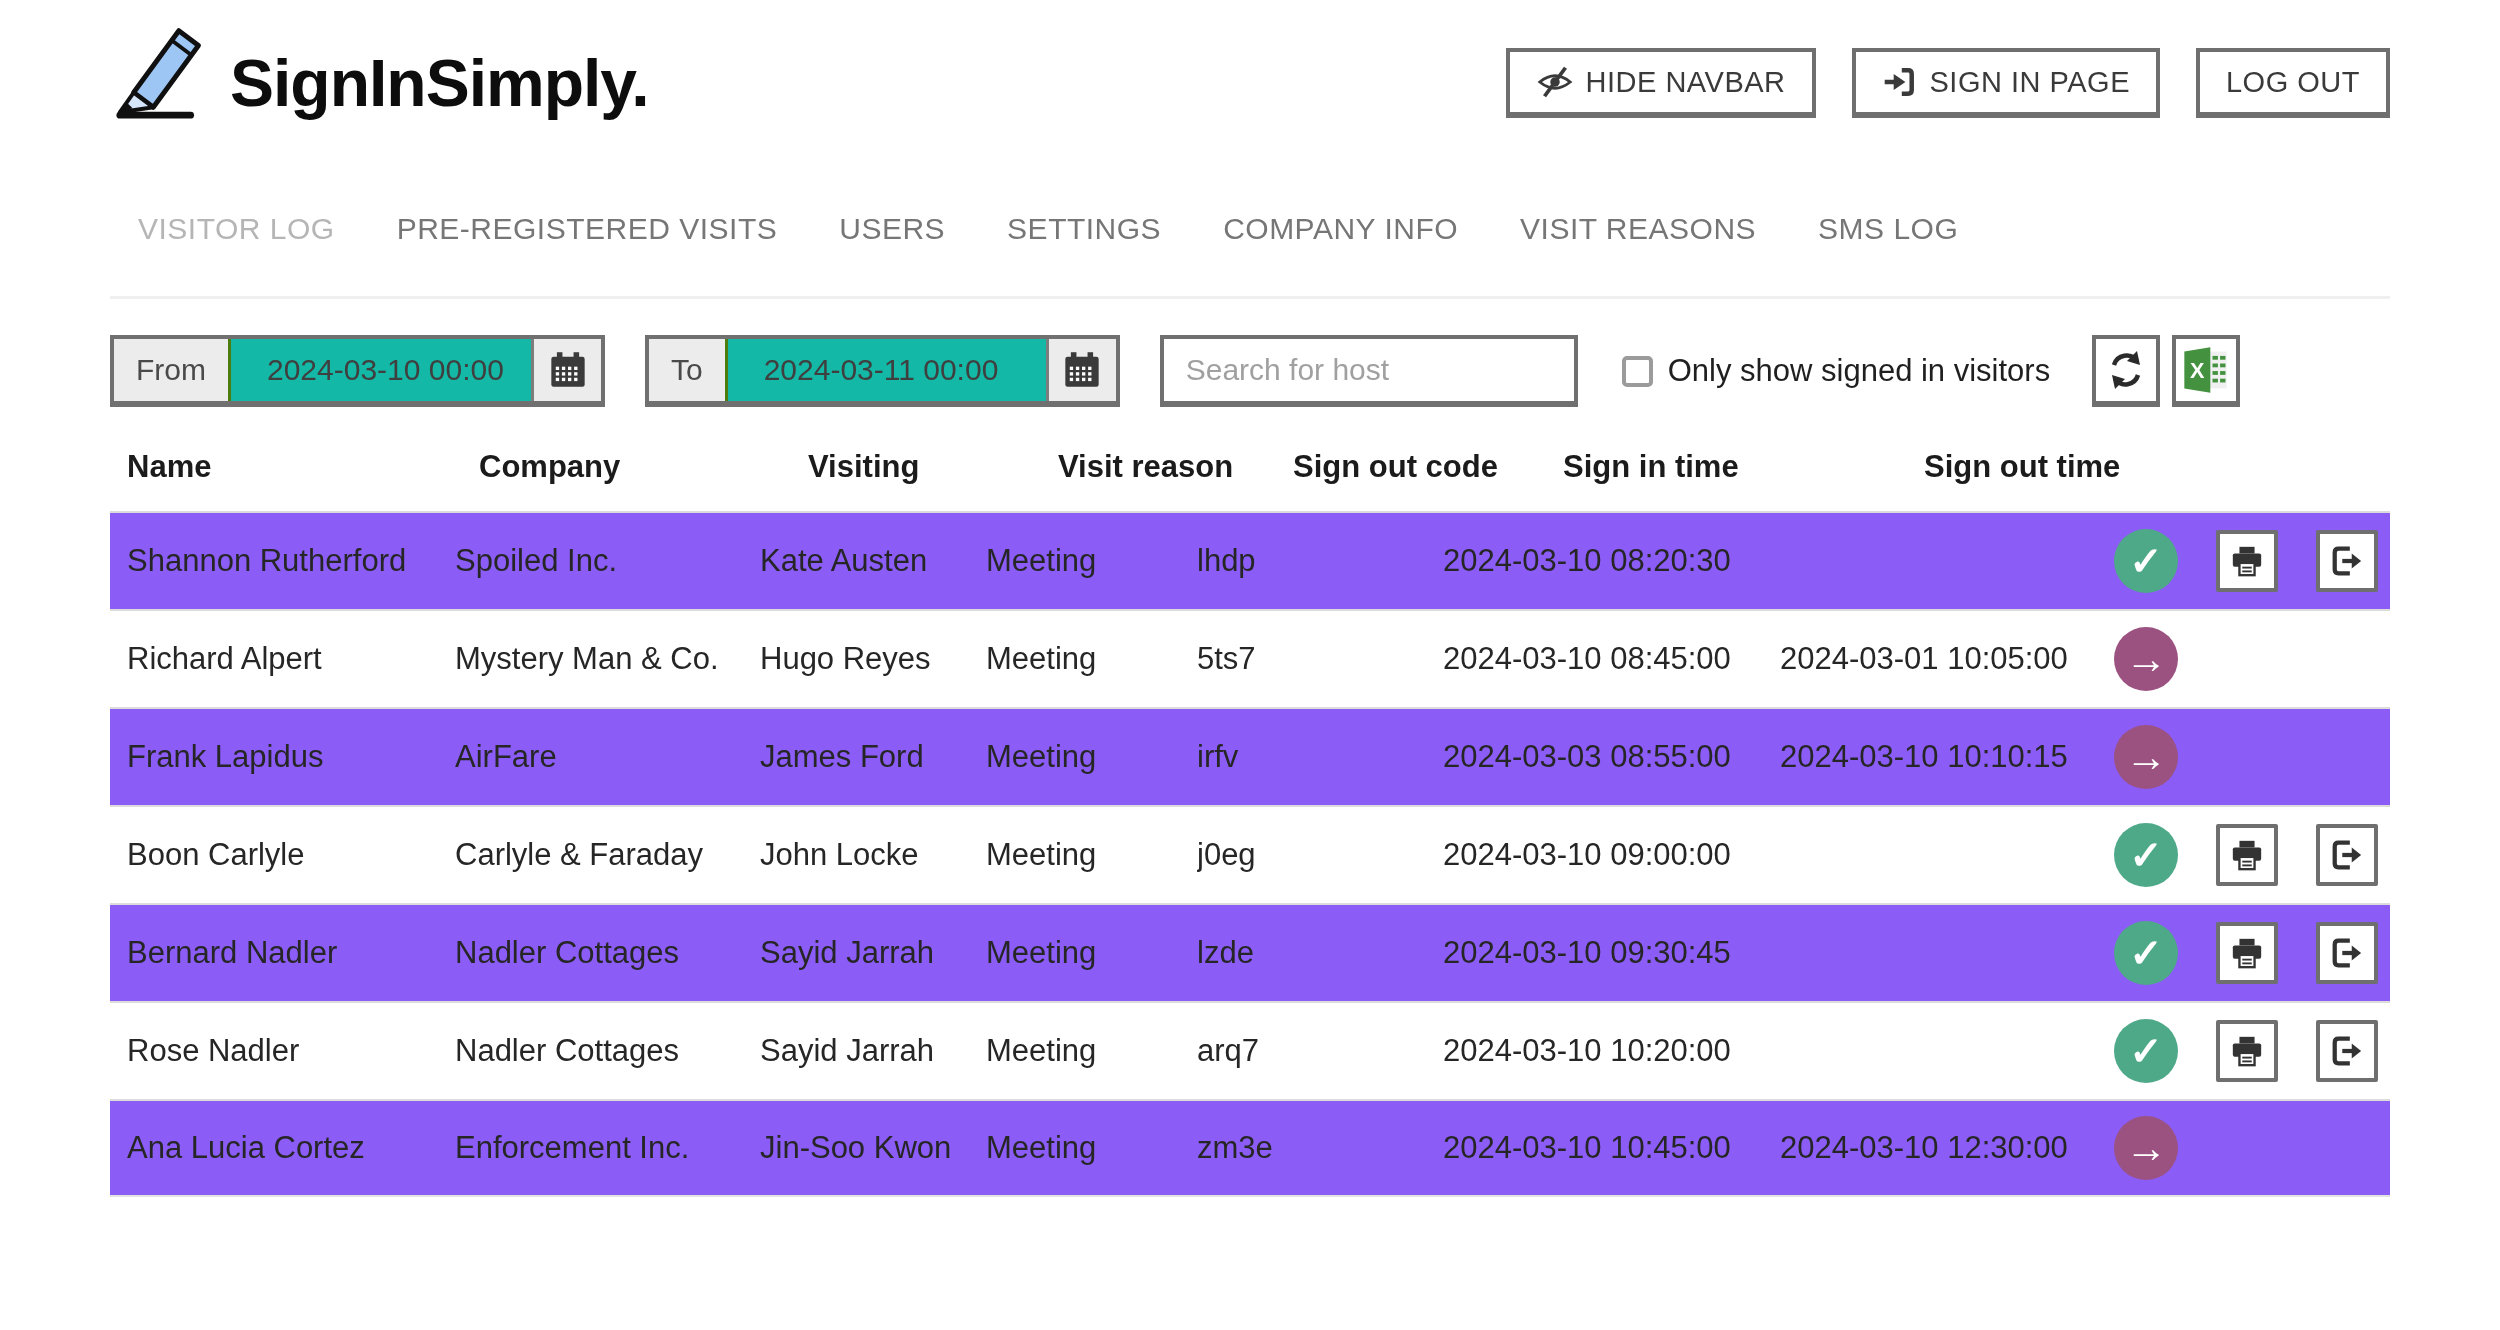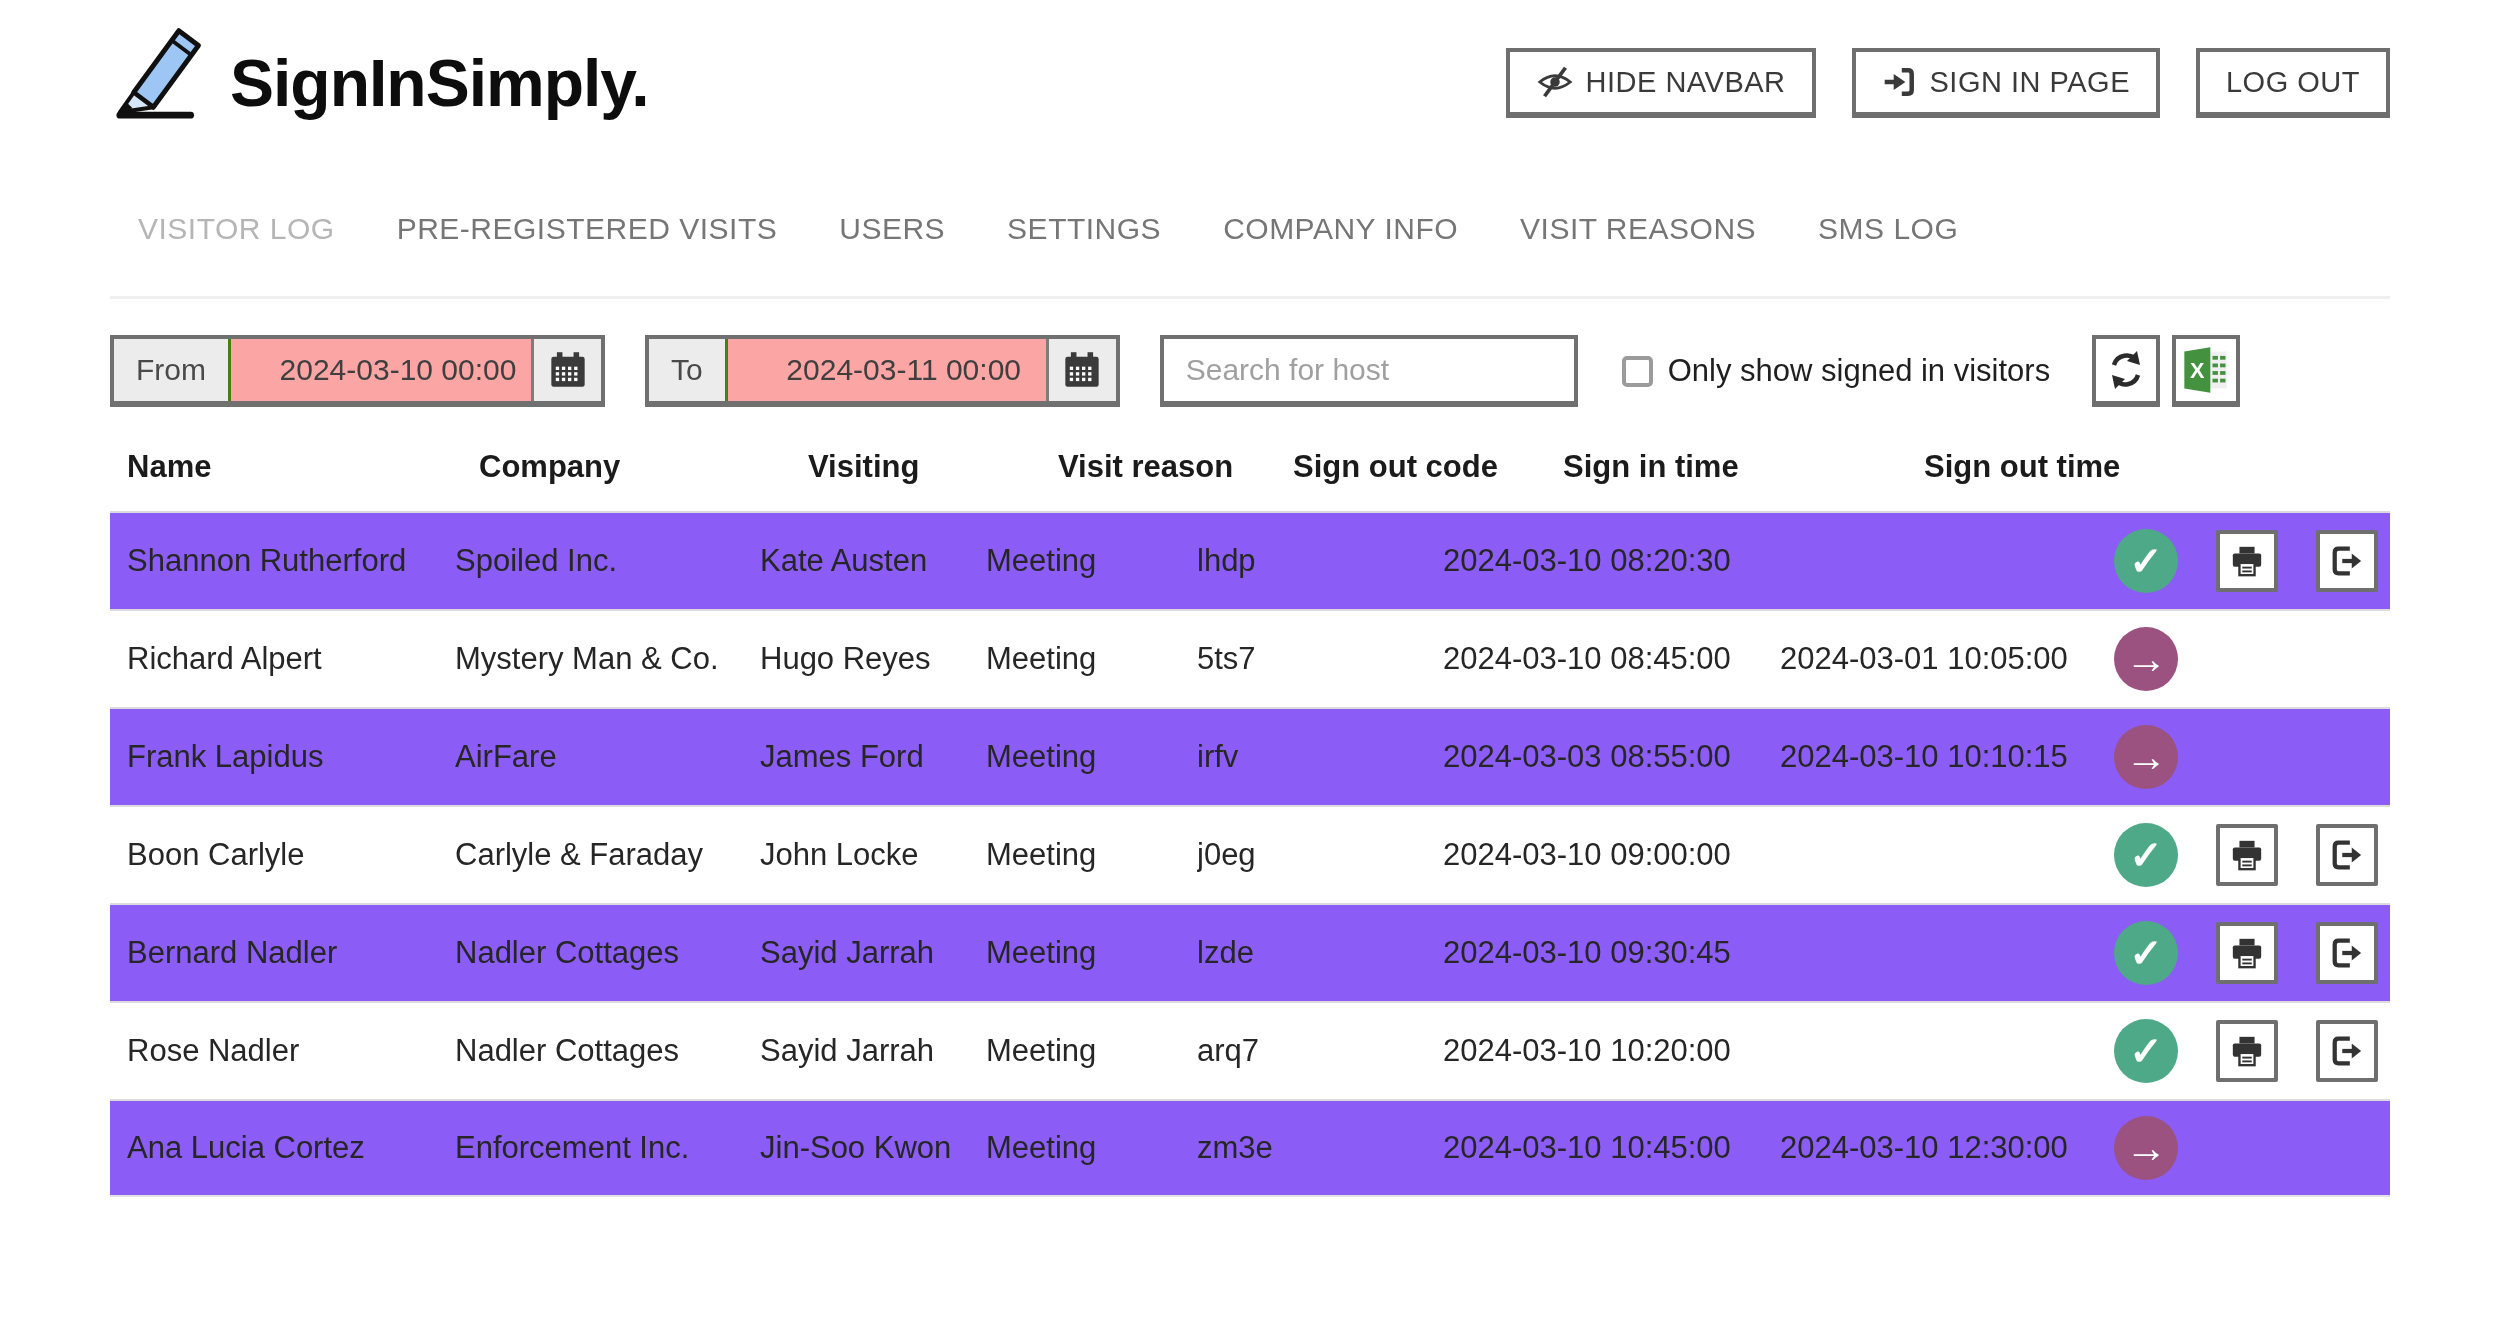--- a/index.html
+++ b/index.html
@@ -28,21 +28,21 @@
   .tab { font-size:30px; letter-spacing:0.5px; color:#767676; text-decoration:none; cursor:pointer; white-space:nowrap; }
   .tab.active { color:#b5b5b5; }
 
   .divider { height:3px; background:#efefef; margin-top:50px; }
 
   
   .filters { display:flex; align-items:stretch; height:72px; margin-top:36px; }
   .input-group { display:flex; align-items:stretch; border:4px solid #707070; border-bottom-width:6px; background:#fff; }
   .addon { display:flex; align-items:center; justify-content:center; background:#ececec; color:#4a4a4a; font-size:30px; }
   .label-addon { border-right:3px solid #4d7c0f; padding:0 22px; }
-  .date-input { border:none; outline:none; font-family:inherit; font-size:30px; color:#3f3f3f; text-align:center; background:#fca5a5;padding-left:36px; }
+  .date-input { border:none; outline:none; font-family:inherit; font-size:30px; color:#3f3f3f; background:#14b8a6;padding-left:36px; }
   .from-input { width:300px; }
   .to-input { width:318px; }
   .cal-btn { width:70px; border:none; border-left:3px solid #7d7d7d; background:#ececec; cursor:pointer; display:flex; align-items:center; justify-content:center; padding:0; }
   .from-group { margin-right:40px; }
   .to-group { margin-right:40px; }
   .search {
     width:418px; border:4px solid #707070; border-bottom-width:6px;
     font-family:inherit; font-size:30px; color:#1d4ed8; padding:0 22px; outline:none; margin-right:44px;
   }
   .search::placeholder { color:#a0a0a0; }

